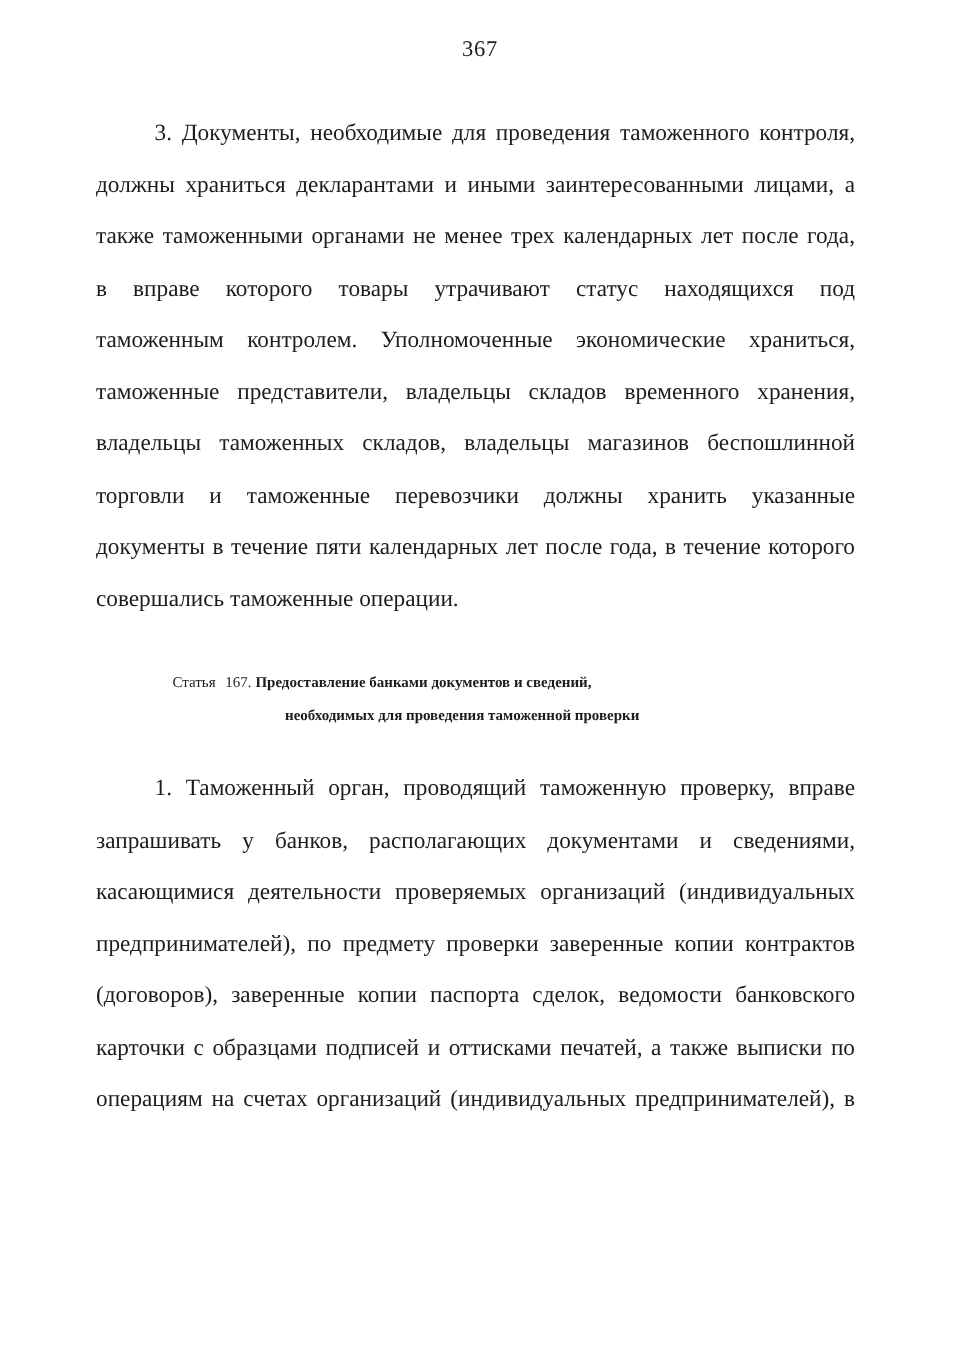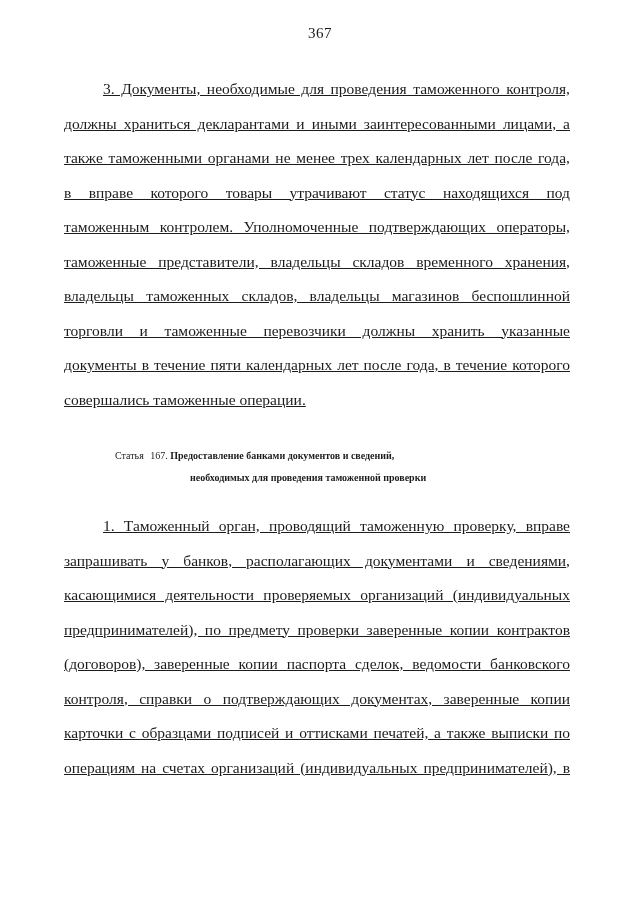--- a/index.html
+++ b/index.html
@@ -22,21 +22,20 @@
     font-size: 15px;
     line-height: 18px;
     letter-spacing: 0.5px;
   }
   .content {
     margin-left: 64px;
     width: 506px;
   }
   .para {
     font-size: 15.5px;
-    text-decoration: underline;
   }
   .para-3 { margin-top: 30px; }
   .para-1 { margin-top: 20px; }
   .line {
     line-height: 34.5px;
     text-align: justify;
     text-align-last: justify;
     text-justify: inter-word;
     white-space: normal;
   }
@@ -71,21 +70,21 @@
 
   <div class="page-number">367</div>
 
   <div class="content">
 
     <div class="para para-3">
       <div class="line indent">3. Документы, необходимые для проведения таможенного контроля,</div>
       <div class="line">должны храниться декларантами и иными заинтересованными лицами, а</div>
       <div class="line">также таможенными органами не менее трех календарных лет после года,</div>
       <div class="line">в вправе которого товары утрачивают статус находящихся под</div>
-      <div class="line">таможенным контролем. Уполномоченные подтверждающих операторы,</div>
+      <div class="line">таможенным контролем. Уполномоченные экономические храниться,</div>
       <div class="line">таможенные представители, владельцы складов временного хранения,</div>
       <div class="line">владельцы таможенных складов, владельцы магазинов беспошлинной</div>
       <div class="line">торговли и таможенные перевозчики должны хранить указанные</div>
       <div class="line">документы в течение пяти календарных лет после года, в течение которого</div>
       <div class="line para-end">совершались таможенные операции.</div>
     </div>
 
     <div class="article-heading">
       <div class="h-line1">
         <span class="label">Статья 167.</span>
@@ -95,19 +94,18 @@
         <span class="title">необходимых для проведения таможенной проверки</span>
       </div>
     </div>
 
     <div class="para para-1">
       <div class="line indent">1. Таможенный орган, проводящий таможенную проверку, вправе</div>
       <div class="line">запрашивать у банков, располагающих документами и сведениями,</div>
       <div class="line">касающимися деятельности проверяемых организаций (индивидуальных</div>
       <div class="line">предпринимателей), по предмету проверки заверенные копии контрактов</div>
       <div class="line">(договоров), заверенные копии паспорта сделок, ведомости банковского</div>
-      <div class="line">контроля, справки о подтверждающих документах, заверенные копии</div>
       <div class="line">карточки с образцами подписей и оттисками печатей, а также выписки по</div>
       <div class="line">операциям на счетах организаций (индивидуальных предпринимателей), в</div>
     </div>
 
   </div>
 </div>
 
 </body></html>

